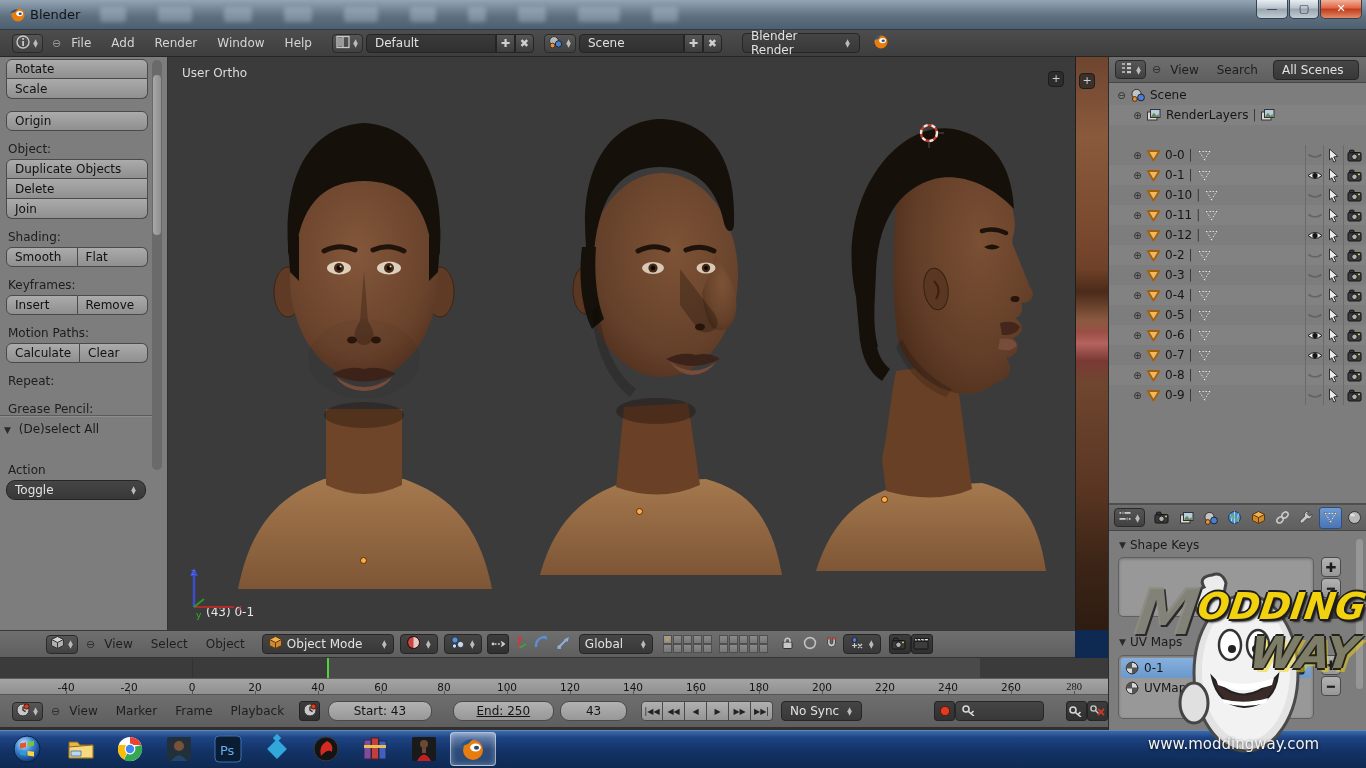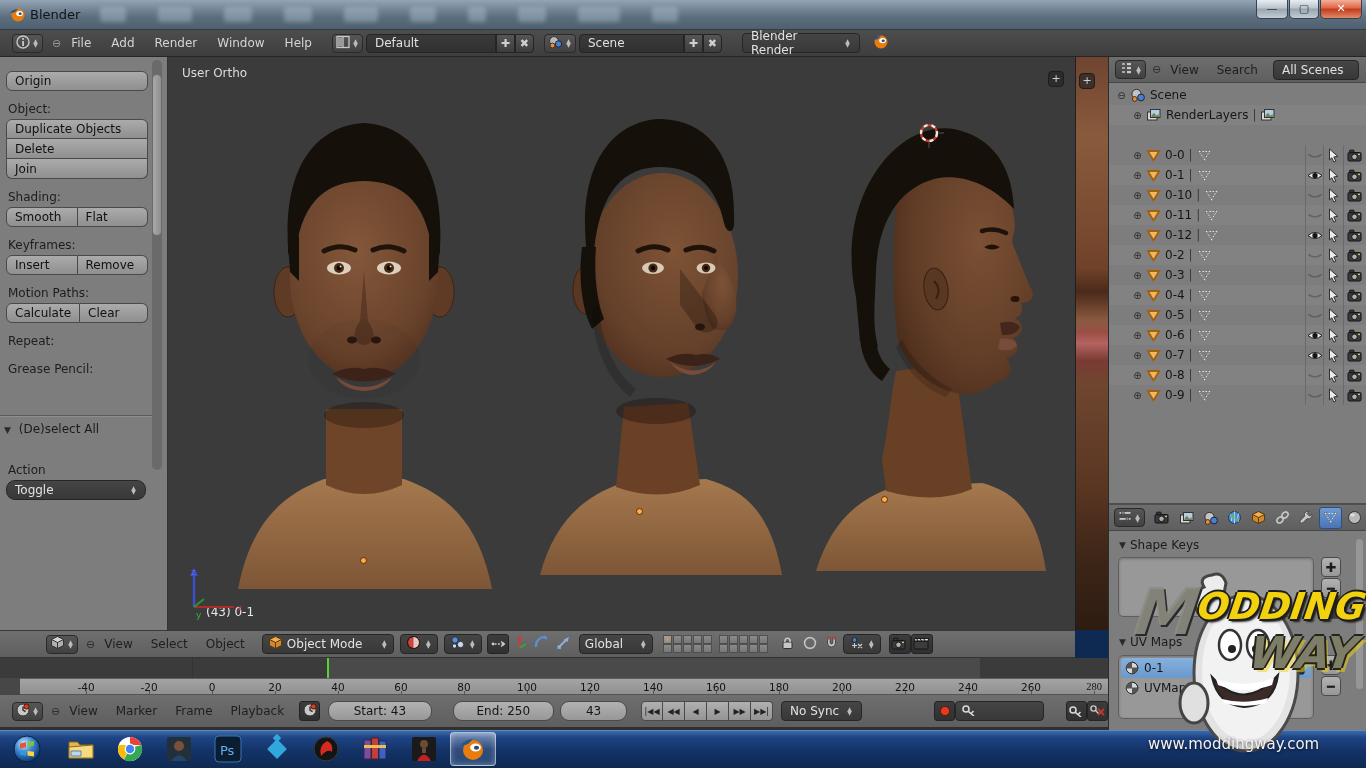--- a/index.html
+++ b/index.html
@@ -101,21 +101,21 @@
 
   
   #timeline { left:0; top:658px; width:1108px; height:72px; background:#474747;
     border-right:1px solid #2a2a2a; }
   #tl-canvas { left:0; top:0; width:1108px; height:20px; background:#4a4a4a; }
   .tl-shade { top:0; height:20px; background:rgba(0,0,0,.20); }
   #tl-zero { top:0; width:1px; height:20px; background:#333; }
   #tl-playhead { top:0; width:2px; height:20px; background:#53d435; }
   #tl-ruler { left:0; top:20px; width:1108px; height:17px;
     background:linear-gradient(#a4a4a4,#909090); border-top:1px solid #5e5e5e;
-    border-bottom:1px solid #555;margin-left:20px; }
+    border-bottom:1px solid #555; }
   .tick-num { top:2px; font-size:10.5px; color:#141414; transform:translateX(-50%); }
   #tl-header { left:0; top:37px; width:1108px; height:32px;
     background:linear-gradient(#6e6e6e,#5e5e5e); display:flex; align-items:center; }
   .numfield { background:linear-gradient(#b2b2b2,#979797); border:1px solid #4a4a4a;
     border-radius:9px; height:20px; color:#141414; font-size:12px;
     display:flex; align-items:center; justify-content:center; }
   .pbbtn { width:22px; height:20px; background:linear-gradient(#b0b0b0,#949494);
     border:1px solid #4a4a4a; color:#222; font-size:8px; display:flex;
     align-items:center; justify-content:center; border-left-width:0; }
   .pbbtn:first-child { border-radius:4px 0 0 4px; border-left-width:1px; }
@@ -247,20 +247,24 @@
   <span style="margin-left:12px;" id="ico-blenderlogo"><svg width="17" height="16" viewBox="0 0 17 16">
         <circle cx="9" cy="9" r="6.5" fill="#e87d0d"></circle>
         <ellipse cx="10.6" cy="7.6" rx="3.4" ry="2.6" fill="#fff"></ellipse>
         <ellipse cx="11.2" cy="7.8" rx="1.6" ry="1.3" fill="#2a4a74"></ellipse>
         <path d="M1,7 Q4,3 9,3 L6,6 Q3,7 1,7 Z" fill="#265787"></path>
       </svg></span>
 </div>
 
 <div id="toolshelf" class="abs">
   <div id="shelf-items" style="position:absolute;left:6px;top:2px;width:142px;">
+      <div class="bstack">
+        <div class="bbtn">Rotate</div>
+        <div class="bbtn">Scale</div>
+      </div>
       <div style="height: 4px;"></div>
       <div style="height: 8px;"></div>
       <div class="">
         <div class="bbtn">Origin</div>
       </div>
       <div style="height: 4px;"></div>
       <div class="shelf-label">Object:</div>
       <div class="bstack">
         <div class="bbtn">Duplicate Objects</div>
         <div class="bbtn">Delete</div>
@@ -636,21 +640,21 @@
     <span class="mini-tool on" style="margin-left:6px;">
         <span id="ico-clock2"><svg width="14" height="14" viewBox="0 0 14 14">
             <circle cx="7" cy="7" r="6" fill="#c8c8c8" stroke="#333"></circle>
             <path d="M7,3.4 V7 L9.6,8.6" fill="none" stroke="#333" stroke-width="1.4"></path>
             <circle cx="10.5" cy="3.5" r="2.6" fill="#d04028" stroke="#5a1408"></circle>
           </svg></span>
       </span>
     <span class="numfield" style="width:108px;margin-left:8px;">
         <span>Start: 43</span>
       </span>
-    <span class="numfield" style="width:106px;margin-left:21px;">
+    <span class="numfield" style="width:106px;margin-left:21px;text-decoration:underline;">
         <span>End: 250</span>
       </span>
     <span class="numfield" style="width:70px;margin-left:6px;">
         <span>43</span>
       </span>
     <span id="pbbtns" style="display:flex;margin-left:14px;">
         <span class="pbbtn">|◀◀</span>
         <span class="pbbtn">◀◀</span>
         <span class="pbbtn">◀</span>
         <span class="pbbtn">▶</span>

